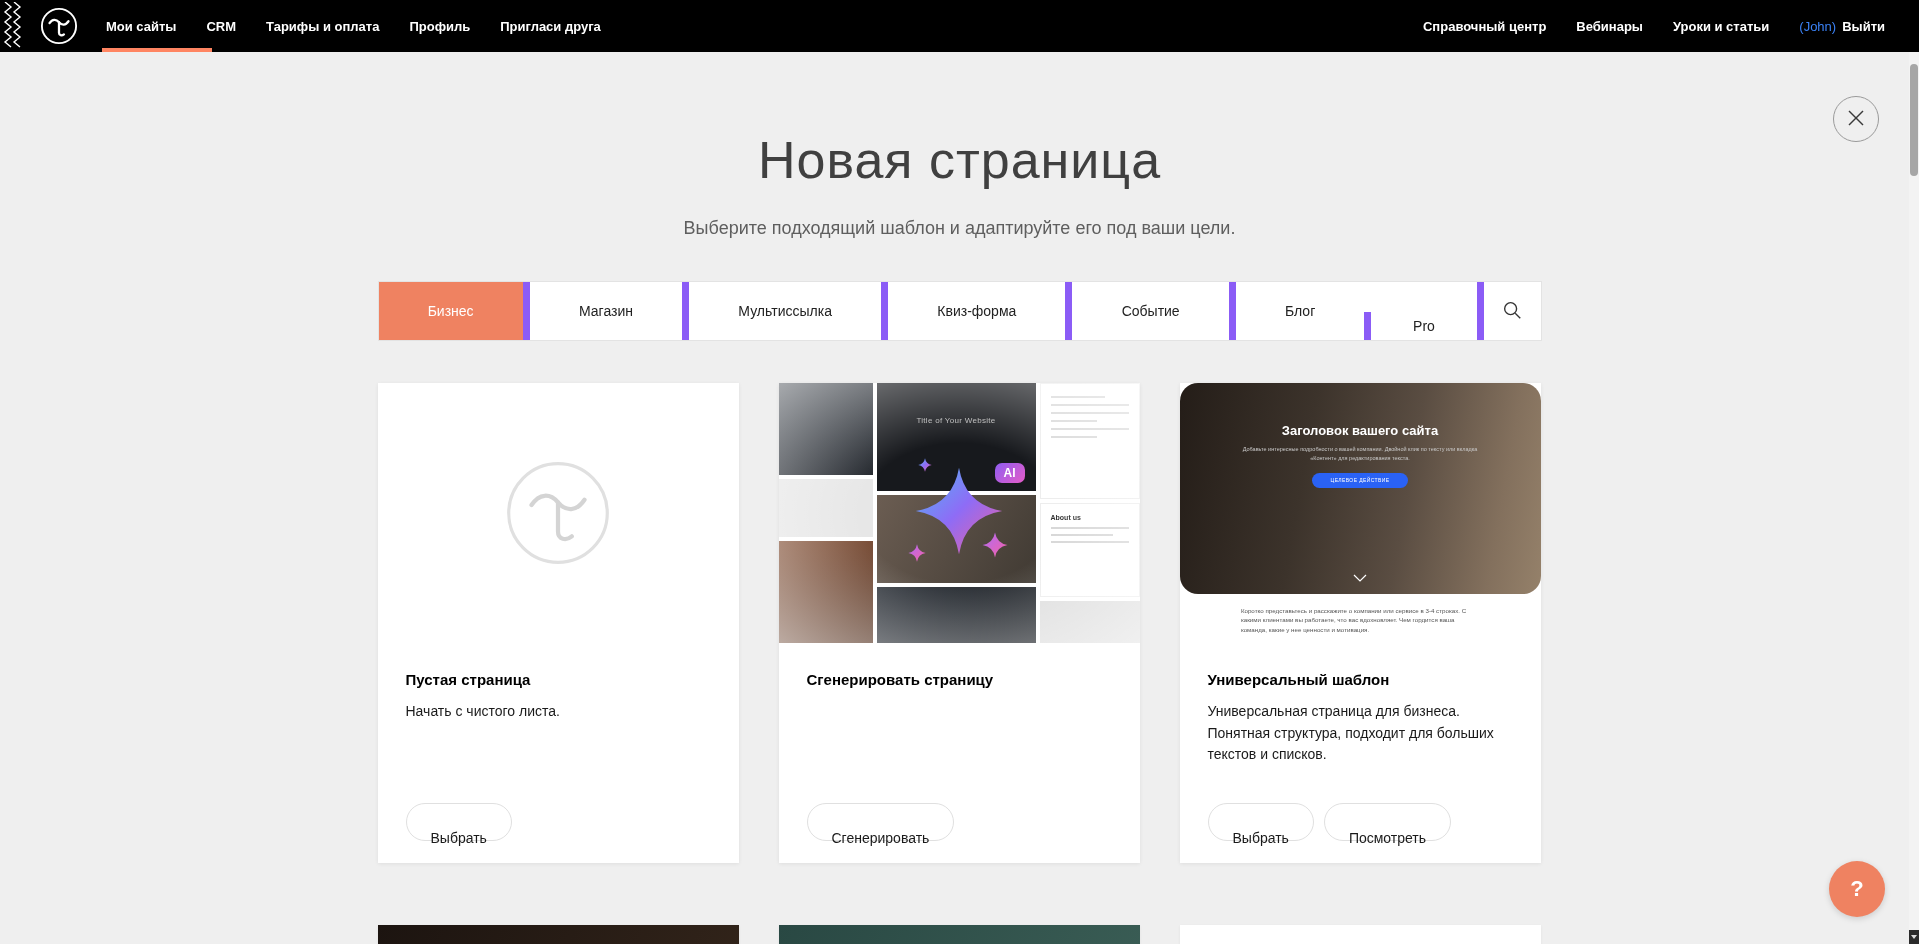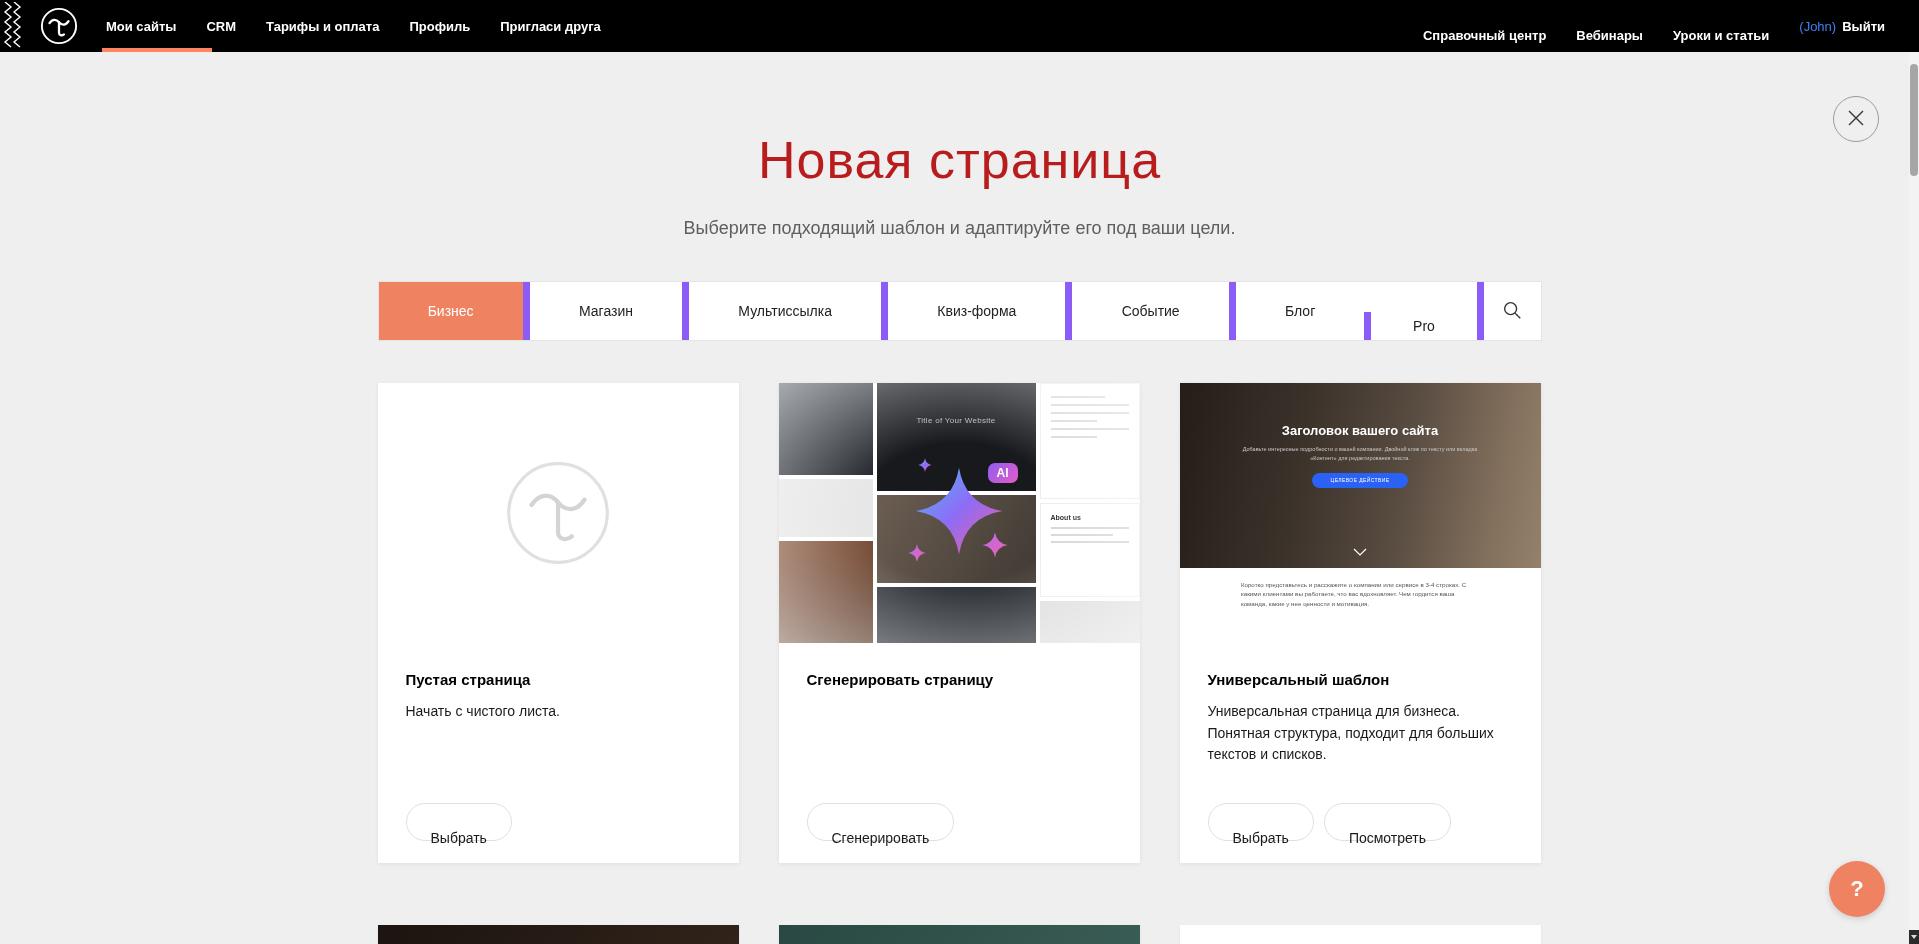--- a/index.html
+++ b/index.html
@@ -29,35 +29,35 @@
   .nav-left{display:flex;align-items:stretch;height:52px;margin-left:28px;}
   .nav-item{
     position:relative;display:flex;align-items:center;height:52px;
     margin-right:30px;color:#ffffff;font-size:13px;font-weight:bold;
     cursor:pointer;white-space:nowrap;text-decoration:none;
   }
   .nav-item.active::after{
     content:"";position:absolute;left:-4px;bottom:0;height:4px;
     width:calc(100% + 40px);background:var(--accent);
   }
-  .nav-right{margin-left:auto;display:flex;height:34px;}
+  .nav-right{margin-left:auto;display:flex;align-items:center;height:34px;}
   .nav-right .nav-item{margin-right:0;margin-left:30px;}
   .user-chunk{display:flex;align-items:center;margin-left:30px;font-size:13px;white-space:nowrap;}
   .user-name{color:#3b82f6;font-weight:normal;margin-right:6px;}
   .logout{color:#fff;font-weight:bold;cursor:pointer;}
 
   
   .close-btn{
     position:absolute;top:96px;right:40px;width:46px;height:46px;border-radius:50%;
     border:1px solid #9a9a9a;background:transparent;display:flex;align-items:center;justify-content:center;
     cursor:pointer;z-index:4;
   }
   .page-title{
     margin-top:78px;text-align:center;font-size:52px;font-weight:300;
-    letter-spacing:1px;color:#b91c1c;
+    letter-spacing:1px;color:#404040;
   }
   .page-subtitle{
     margin-top:28px;text-align:center;font-size:18px;color:#5e5e5e;font-weight:300;
   }
 
   
   .tabs{
     width:1164px;margin:42px auto 0;display:flex;height:60px;background:#fff;
     border:1px solid #e3e3e3;
   }
@@ -104,29 +104,30 @@
   .t-photo2{height:56px;background:linear-gradient(120deg,#33383f,#22262b);}
   .t-doc{height:116px;background:#fff;border:1px solid #ededed;padding:12px 10px;}
   .t-doc .ln{height:2px;background:#d8d8d8;margin-bottom:6px;}
   .t-doc .ln.short{width:60%;}
   .t-about{height:94px;background:#fff;border:1px solid #ededed;padding:10px;}
   .t-about b{font-size:7px;color:#333;display:block;margin-bottom:6px;}
   .t-light2{height:42px;background:#dedede;}
   .collage-fade{position:absolute;inset:0;background:radial-gradient(ellipse at center, rgba(255,255,255,0) 38%, rgba(255,255,255,.55) 100%);}
   .sparkles{position:absolute;inset:0;}
   .ai-badge{
-    position:absolute;left:209px;top:80px;padding:3px 9px;border-radius:7px;
+    position:absolute;left:216px;top:80px;padding:3px 9px;border-radius:7px;
     background:linear-gradient(135deg,#8f5cf0,#e55cc8);color:#fff;font-size:12px;font-weight:bold;text-align:center;
   }
 
   
   .tpl-hero{
-    height:185px;position:relative;text-align:center;
+    height:211px;position:relative;text-align:center;
     background:linear-gradient(100deg,#241d18 0%,#3c332b 35%,#5a4d42 62%,#83705d 86%,#95816a 100%);
     padding-top:40px;
+    border-radius:18px;
   }
   .tpl-hero-title{font-size:13px;font-weight:bold;color:#fff;}
   .tpl-hero-sub{margin:7px auto 0;width:72%;font-size:5.5px;line-height:1.6;color:#c9c9c9;}
   .tpl-hero-btn{
     margin:10px auto 0;width:96px;height:15px;border-radius:8px;background:#2a62f5;
     color:#fff;font-size:5px;line-height:15px;letter-spacing:.4px;text-transform:uppercase;
   }
   .tpl-chevron{position:absolute;left:50%;bottom:8px;transform:translateX(-50%);}
   .tpl-body{height:74px;background:#fff;padding-top:12px;}
   .tpl-body p{width:66%;margin:0 auto;font-size:6.2px;line-height:1.5;color:#555;}

